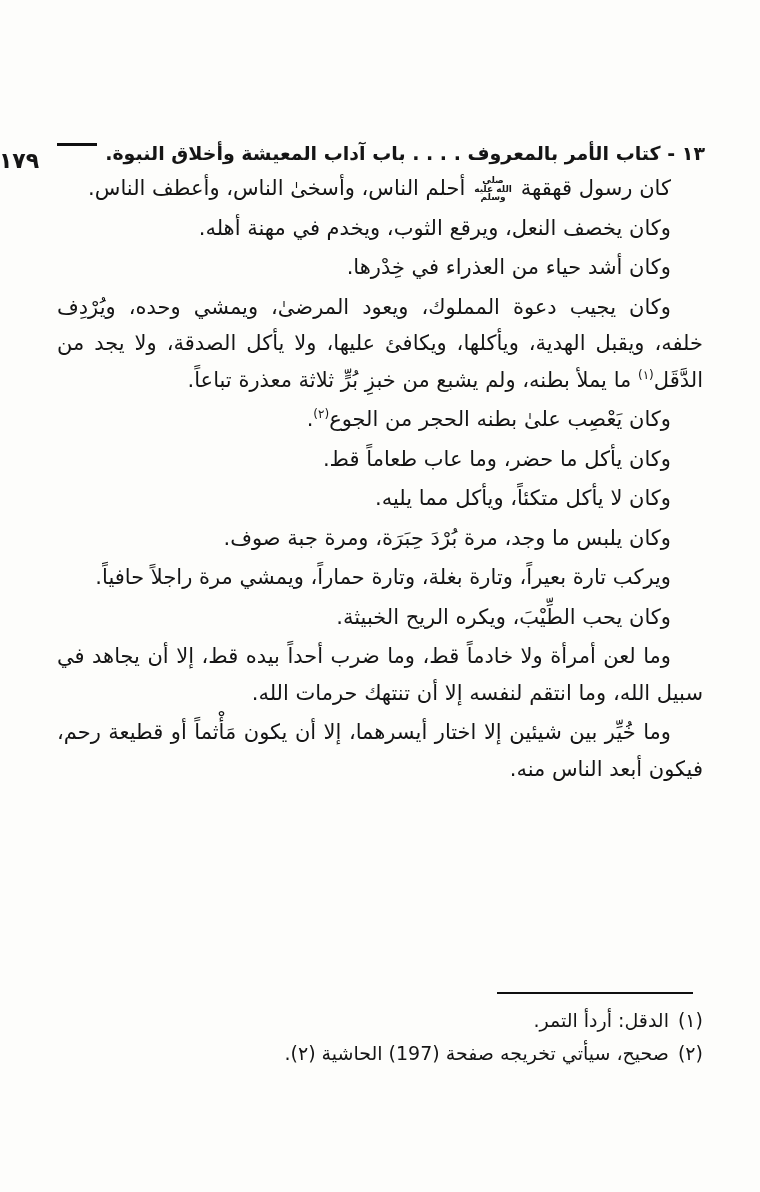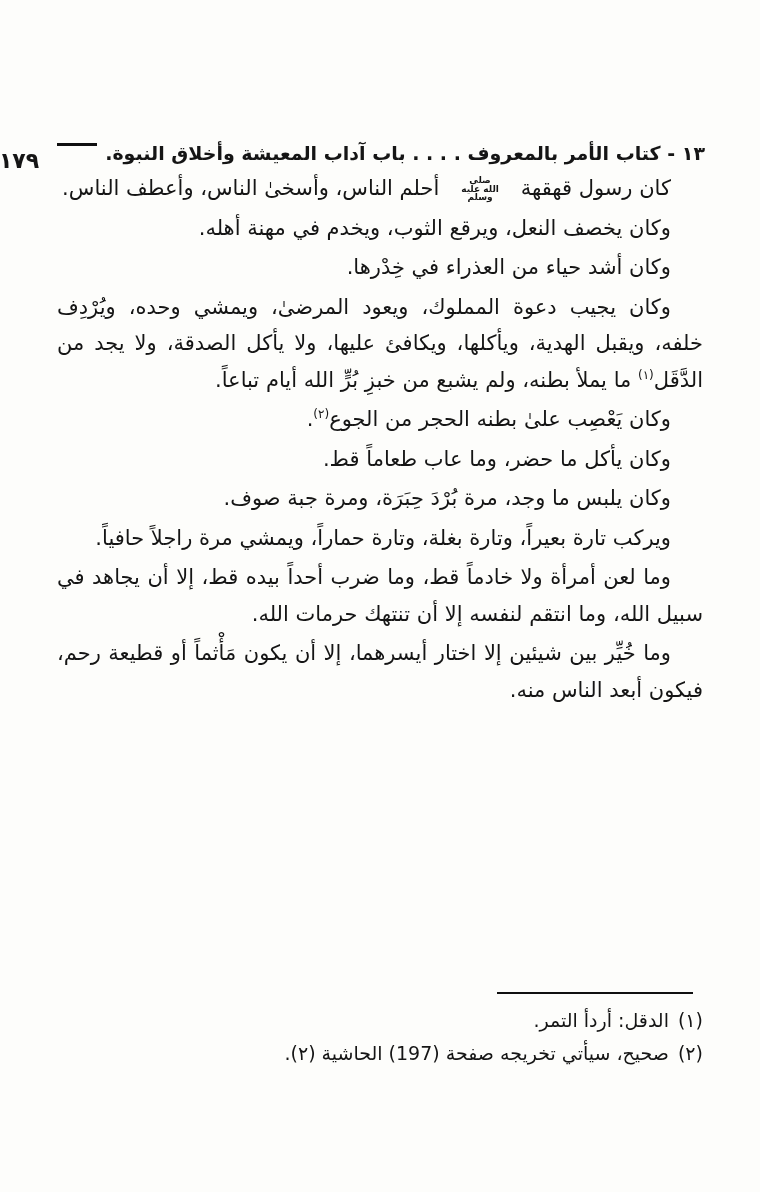--- a/index.html
+++ b/index.html
@@ -68,21 +68,21 @@
   }
   .saw {
     display: inline-block;
     width: 40px;
     font-size: 9px;
     line-height: 8.5px;
     text-align: center;
     vertical-align: middle;
     text-indent: 0;
     font-weight: bold;
-    margin: 0 14px;
+    margin: 0 1px;
   }
   
   .footnotes {
     position: absolute;
     top: 992px;
     right: 57px;
     left: 57px;
     font-size: 19px;
   }
   .footnote-separator {
@@ -108,25 +108,27 @@
   <div class="header">
     <span class="header-title">١٣ - كتاب الأمر بالمعروف . . . .  باب آداب المعيشة وأخلاق النبوة.</span>
     <span class="header-rule"></span>
     <span class="page-number">١٧٩</span>
   </div>
 
   <div class="body-text">
       <p class="para"><span>كان رسول قهقهة </span><span class="saw">صلى الله عليه وسلم</span><span> أحلم الناس، وأسخىٰ الناس، وأعطف الناس.</span></p>
       <p class="para"><span>وكان يخصف النعل، ويرقع الثوب، ويخدم في مهنة أهله.</span></p>
       <p class="para"><span>وكان أشد حياء من العذراء في خِدْرها.</span></p>
-      <p class="para"><span>وكان يجيب دعوة المملوك، ويعود المرضىٰ، ويمشي وحده، ويُرْدِف خلفه، ويقبل الهدية، ويأكلها، ويكافئ عليها، ولا يأكل الصدقة، ولا يجد من الدَّقَل</span><sup>(١)</sup><span> ما يملأ بطنه، ولم يشبع من خبزِ بُرٍّ الله أيام تباعاً.</span></p>
+      <p class="para"><span>وكان يجيب دعوة المملوك، ويعود المرضىٰ، ويمشي وحده، ويُرْدِف خلفه، ويقبل الهدية، ويأكلها، ويكافئ عليها، ولا يأكل الصدقة، ولا يجد من الدَّقَل</span><sup>(١)</sup><span> ما يملأ بطنه، ولم يشبع من خبزِ بُرٍّ ثلاثة معذرة تباعاً.</span></p>
       <p class="para"><span>وكان يَعْصِب علىٰ بطنه الحجر من الجوع</span><sup>(٢)</sup><span>.</span></p>
       <p class="para"><span>وكان يأكل ما حضر، وما عاب طعاماً قط.</span></p>
+      <p class="para"><span>وكان لا يأكل متكئاً، ويأكل مما يليه.</span></p>
       <p class="para"><span>وكان يلبس ما وجد، مرة بُرْدَ حِبَرَة، ومرة جبة صوف.</span></p>
       <p class="para"><span>ويركب تارة بعيراً، وتارة بغلة، وتارة حماراً، ويمشي مرة راجلاً حافياً.</span></p>
+      <p class="para"><span>وكان يحب الطِّيْبَ، ويكره الريح الخبيثة.</span></p>
       <p class="para"><span>وما لعن أمرأة ولا خادماً قط، وما ضرب أحداً بيده قط، إلا أن يجاهد في سبيل الله، وما انتقم لنفسه إلا أن تنتهك حرمات الله.</span></p>
       <p class="para"><span>وما خُيِّر بين شيئين إلا اختار أيسرهما، إلا أن يكون مَأْثماً أو قطيعة رحم، فيكون أبعد الناس منه.</span></p>
     </div>
 
   <div class="footnotes">
     <div class="footnote-separator"></div>
     <div id="footnote-list">
         <div class="footnote-item">
           <span class="footnote-marker">(١)</span>
           <span class="footnote-text">الدقل: أردأ التمر.</span>

